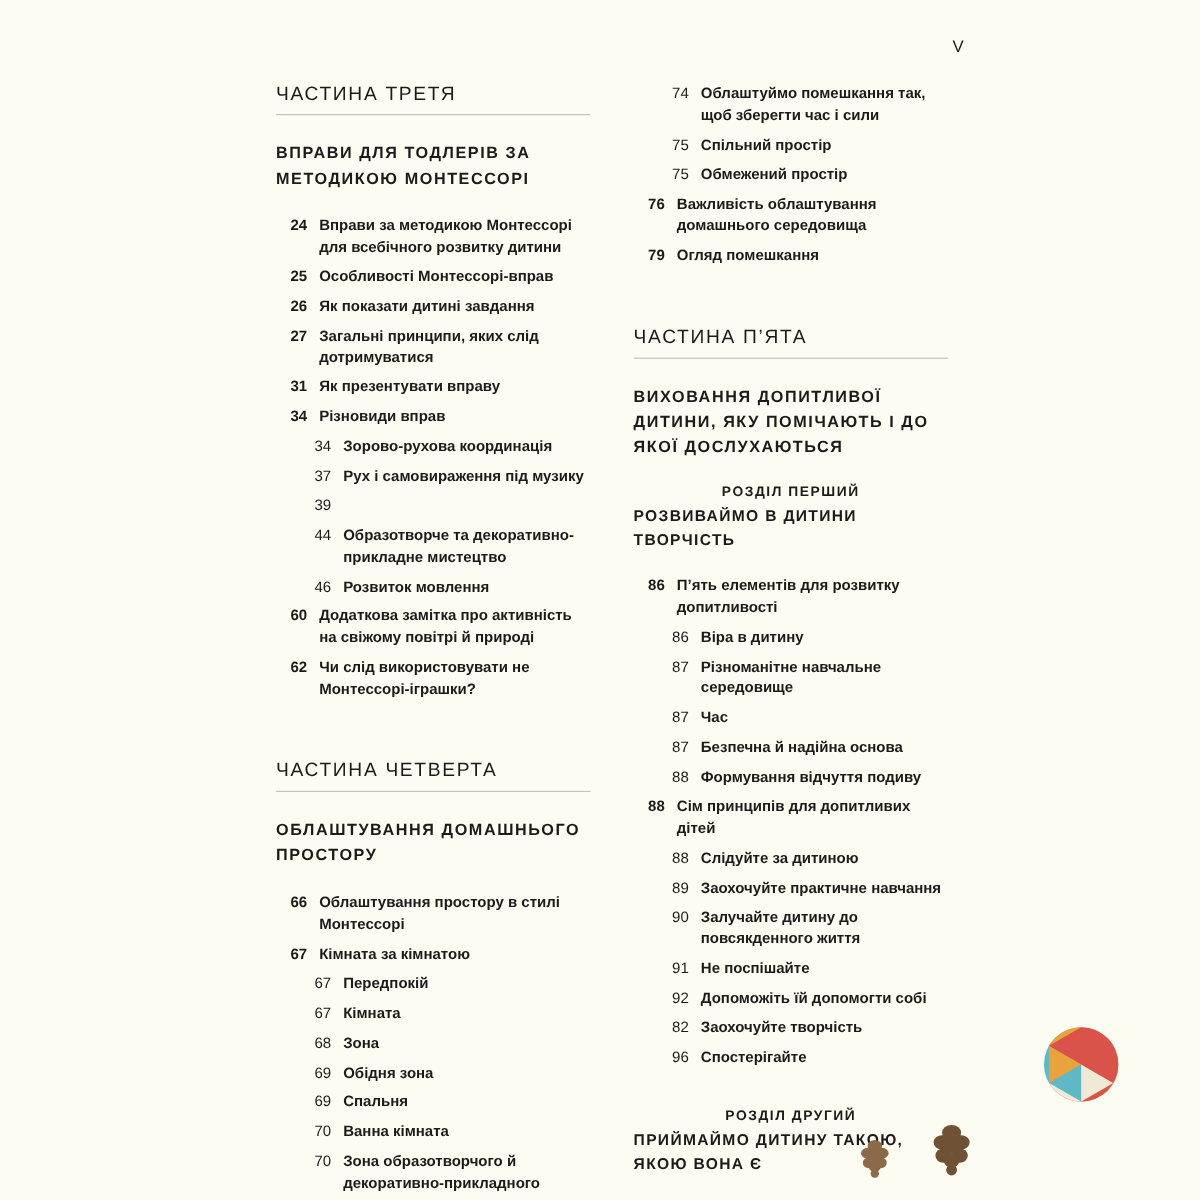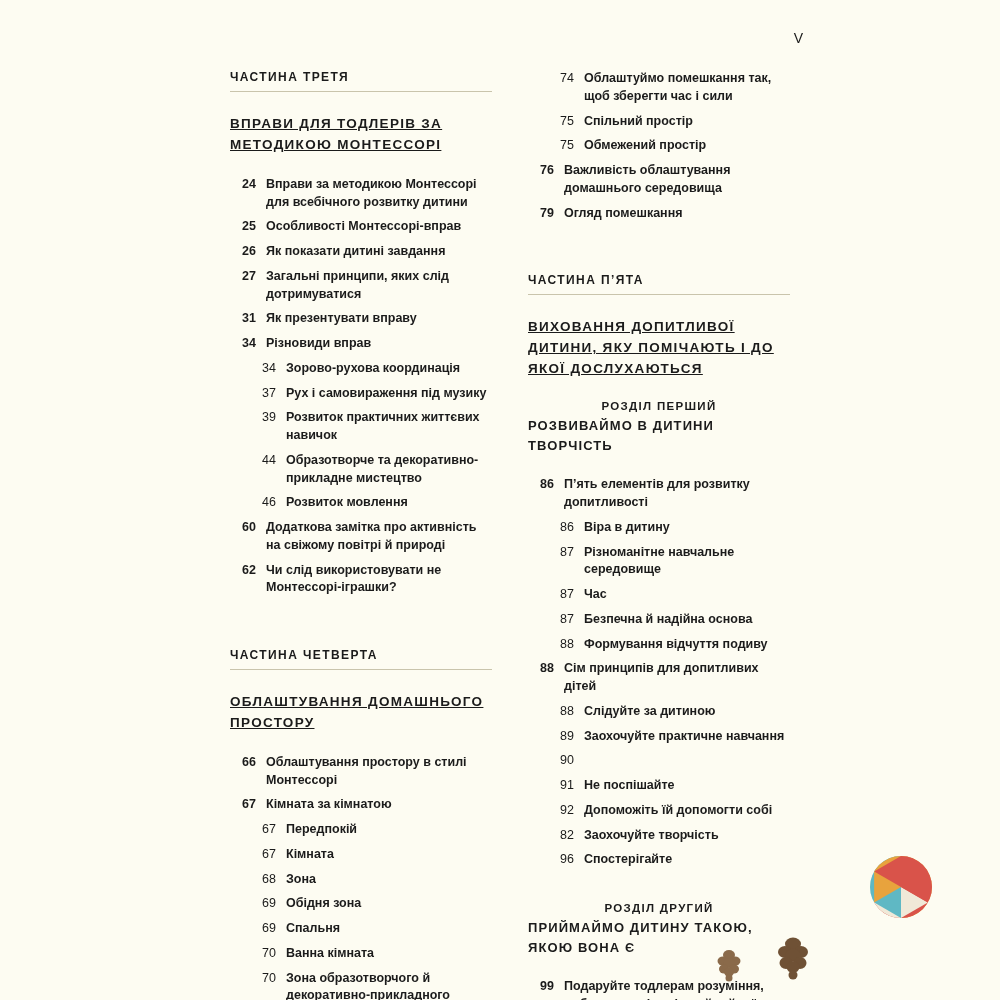--- a/index.html
+++ b/index.html
@@ -34,37 +34,36 @@
     top: 70px;
     left: 230px;
     width: 560px;
     display: flex;
     gap: 36px;
   }
   .col {
     width: 262px;
   }
   .part-label {
-    font-size: 12px;
-    font-weight: bold;
+    font-size: 16px;
+    font-weight: normal;
     letter-spacing: 1.4px;
     text-transform: uppercase;
     padding-bottom: 7px;
     border-bottom: 1.5px solid #c9c4ac;
     display: block;
     margin-bottom: 22px;
   }
   .part-title {
     font-size: 13.5px;
     font-weight: bold;
     letter-spacing: 1.3px;
     text-transform: uppercase;
     line-height: 1.55;
     margin-bottom: 20px;
-    text-decoration: underline;
   }
   .section-label {
     font-size: 11.5px;
     font-weight: bold;
     letter-spacing: 1.3px;
     text-transform: uppercase;
     margin-bottom: 4px;
     text-align: center;
   }
   .section-title {
@@ -190,21 +189,20 @@
           <div class="entry lvl2">
             <span class="pg">34</span>
             <span class="txt">Зорово-рухова координація</span>
           </div>
           <div class="entry lvl2">
             <span class="pg">37</span>
             <span class="txt">Рух і самовираження під музику</span>
           </div>
           <div class="entry lvl2">
             <span class="pg">39</span>
-            <span class="txt">Розвиток практичних життєвих навичок</span>
           </div>
           <div class="entry lvl2">
             <span class="pg">44</span>
             <span class="txt">Образотворче та декоративно-прикладне мистецтво</span>
           </div>
           <div class="entry lvl2">
             <span class="pg">46</span>
             <span class="txt">Розвиток мовлення</span>
           </div>
           <div class="entry lvl1">
@@ -318,20 +316,21 @@
           <div class="entry lvl2">
             <span class="pg">88</span>
             <span class="txt">Слідуйте за дитиною</span>
           </div>
           <div class="entry lvl2">
             <span class="pg">89</span>
             <span class="txt">Заохочуйте практичне навчання</span>
           </div>
           <div class="entry lvl2">
             <span class="pg">90</span>
+            <span class="txt">Залучайте дитину до повсякденного життя</span>
           </div>
           <div class="entry lvl2">
             <span class="pg">91</span>
             <span class="txt">Не поспішайте</span>
           </div>
           <div class="entry lvl2">
             <span class="pg">92</span>
             <span class="txt">Допоможіть їй допомогти собі</span>
           </div>
           <div class="entry lvl2">

